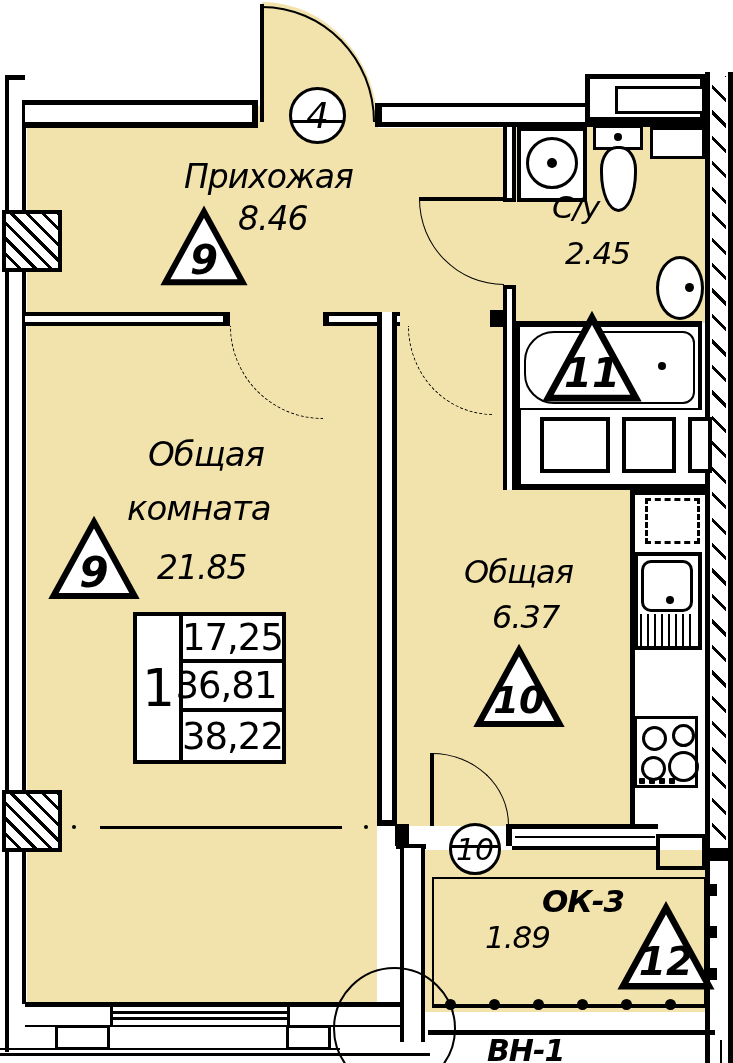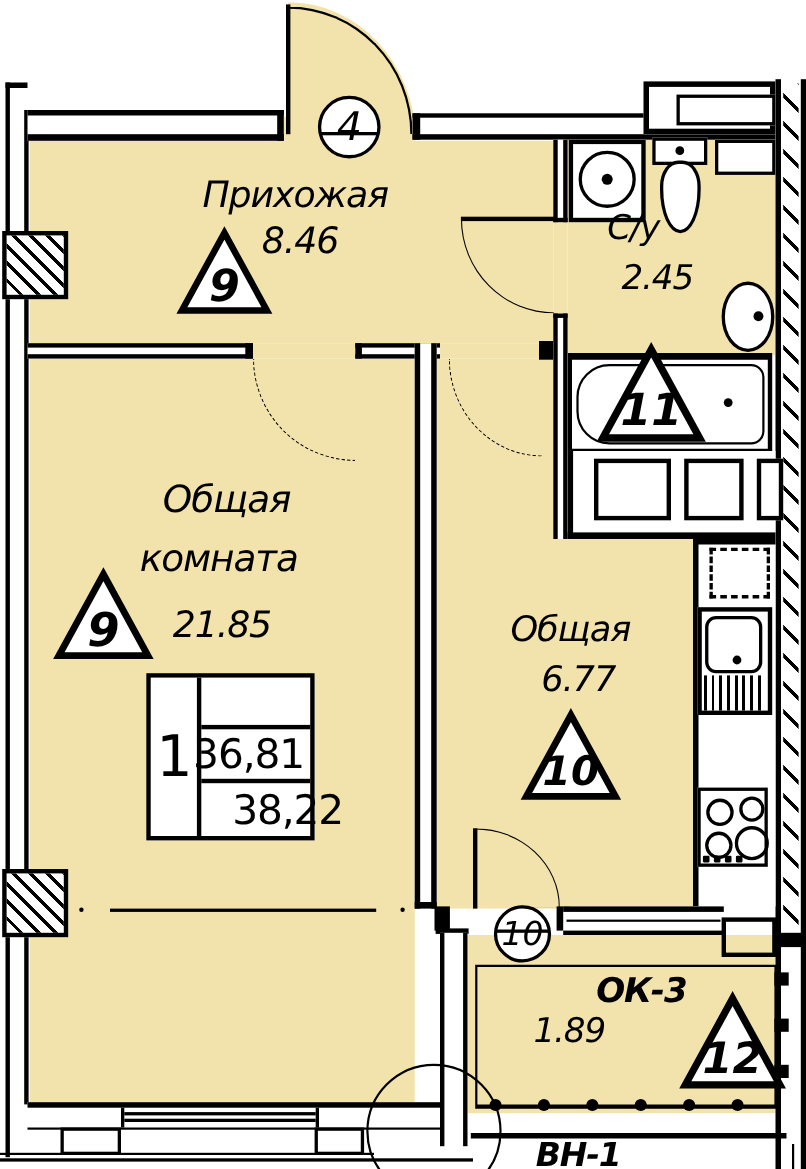--- a/index.html
+++ b/index.html
@@ -150,22 +150,23 @@
   <div class="dot" style="left:72px;top:825px;width:4px;height:4px;"></div>
   <div class="dot" style="left:364px;top:825px;width:4px;height:4px;"></div>
 
   <div class="a" style="left:333px;top:967px;width:123px;height:123px;border:2.5px solid #000;border-radius:50%;"></div>
 
   <div class="tbl" style="left:133px;top:612px;width:153px;height:152px;">
     <div class="a blk" style="left:42px;top:0;width:4px;height:144px;"></div>
     <div class="a blk" style="left:46px;top:43px;width:99px;height:4px;"></div>
     <div class="a blk" style="left:46px;top:92px;width:99px;height:4px;"></div>
     <div class="cell" style="left:0;top:0;width:42px;height:144px;font-size:52px;">1</div>
+    <div class="cell" style="left:46px;top:0;width:99px;height:43px;font-size:37px;">17,25</div>
     <div class="cell" style="left:46px;top:47px;width:86px;height:45px;font-size:37px;">36,81</div>
-    <div class="cell" style="left:46px;top:96px;width:99px;height:48px;font-size:37px;padding-left:29px;">38,22</div>
+    <div class="cell" style="left:46px;top:96px;width:99px;height:48px;font-size:37px;">38,22</div>
   </div>
 
   <svg class="tri" viewBox="0 0 100 92" style="left:162px;top:208px;width:84px;height:78px;">
     <polygon points="50,4 96,88 4,88" fill="#fff" stroke="#000" stroke-width="7"></polygon>
     <text x="50" y="78" text-anchor="middle" font-size="48" font-style="italic" font-weight="bold">9</text>
   </svg>
   <svg class="tri" viewBox="0 0 100 92" style="left:50px;top:518px;width:88px;height:82px;">
     <polygon points="50,4 96,88 4,88" fill="#fff" stroke="#000" stroke-width="7"></polygon>
     <text x="50" y="78" text-anchor="middle" font-size="48" font-style="italic" font-weight="bold">9</text>
   </svg>
@@ -192,18 +193,18 @@
   <div class="a blk" style="left:451px;top:845px;width:48px;height:3px;"></div>
 
   <div class="lbl" style="left:184px;top:160px;font-size:33px;">Прихожая</div>
   <div class="lbl" style="left:238px;top:202px;font-size:33px;">8.46</div>
   <div class="lbl" style="left:552px;top:192px;font-size:31px;">С/у</div>
   <div class="lbl" style="left:565px;top:238px;font-size:31px;">2.45</div>
   <div class="lbl" style="left:148px;top:437px;font-size:34px;">Общая</div>
   <div class="lbl" style="left:127px;top:491px;font-size:34px;">комната</div>
   <div class="lbl" style="left:157px;top:551px;font-size:33px;">21.85</div>
   <div class="lbl" style="left:464px;top:556px;font-size:32px;">Общая</div>
-  <div class="lbl" style="left:492px;top:601px;font-size:32px;">6.77</div>
+  <div class="lbl" style="left:492px;top:601px;font-size:32px;">6.37</div>
   <div class="lbl" style="left:542px;top:886px;font-size:31px;font-weight:bold;">ОК-3</div>
   <div class="lbl" style="left:485px;top:922px;font-size:31px;">1.89</div>
   <div class="lbl" style="left:487px;top:1036px;font-size:30px;font-weight:bold;">ВН-1</div>
 
 </div>
 
 </body></html>

